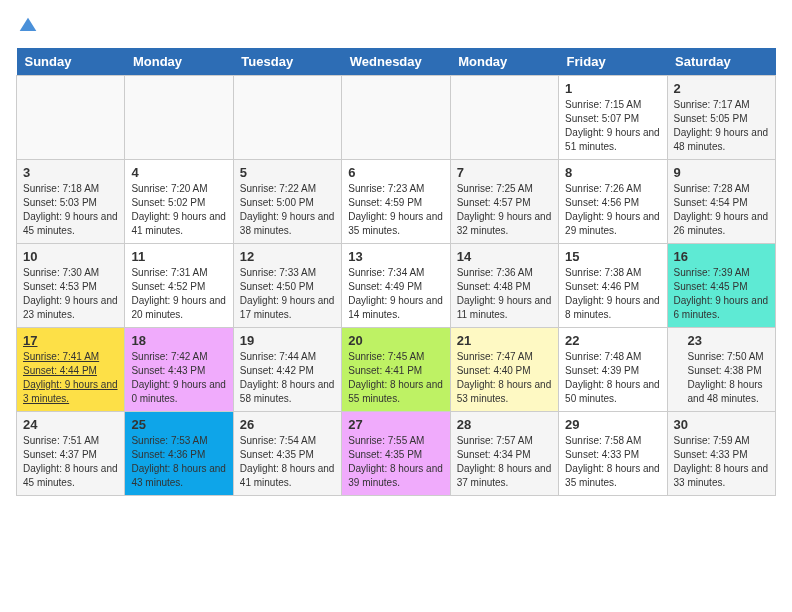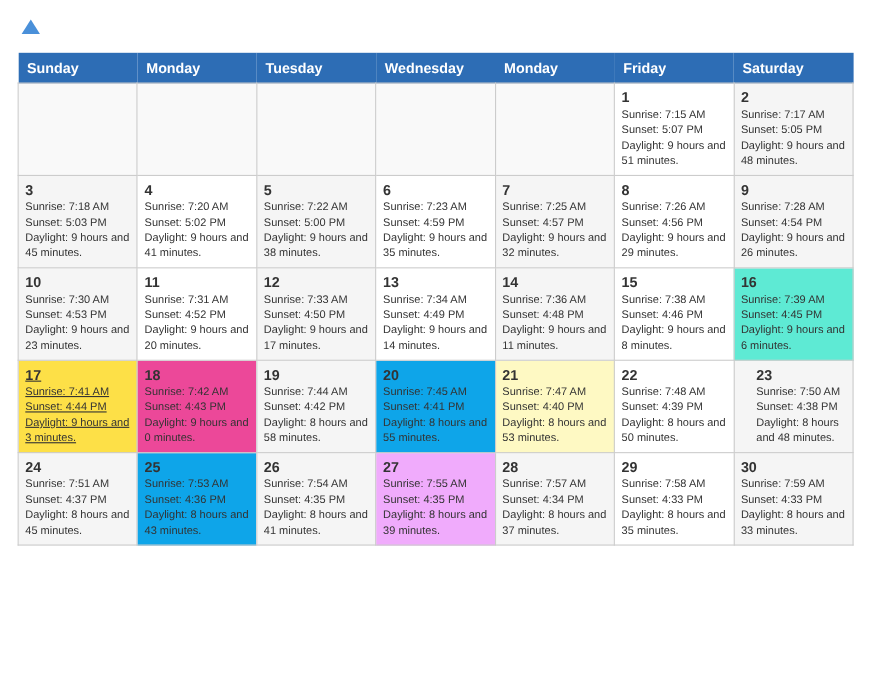--- a/index.html
+++ b/index.html
@@ -204,29 +204,29 @@
         <td style="background: #5eead4;">
           <span class="day-num">16</span>
           <div class="day-info">Sunrise: 7:39 AM<br>Sunset: 4:45 PM<br>Daylight: 9 hours and 6 minutes.</div>
         </td>
       </tr>
       <tr>
         <td style="background: #fde047; text-decoration: underline;">
           <span class="day-num">17</span>
           <div class="day-info">Sunrise: 7:41 AM<br>Sunset: 4:44 PM<br>Daylight: 9 hours and 3 minutes.</div>
         </td>
-        <td style="background: #ec4899;">
+        <td style="background: #f0abfc;">
           <span class="day-num">18</span>
           <div class="day-info">Sunrise: 7:42 AM<br>Sunset: 4:43 PM<br>Daylight: 9 hours and 0 minutes.</div>
         </td>
         <td style="background: rgb(245, 245, 245);">
           <span class="day-num">19</span>
           <div class="day-info">Sunrise: 7:44 AM<br>Sunset: 4:42 PM<br>Daylight: 8 hours and 58 minutes.</div>
         </td>
-        <td style="background: #0ea5e9;">
+        <td style="background: #bef264;">
           <span class="day-num">20</span>
           <div class="day-info">Sunrise: 7:45 AM<br>Sunset: 4:41 PM<br>Daylight: 8 hours and 55 minutes.</div>
         </td>
         <td style="background: #fef9c3;">
           <span class="day-num">21</span>
           <div class="day-info">Sunrise: 7:47 AM<br>Sunset: 4:40 PM<br>Daylight: 8 hours and 53 minutes.</div>
         </td>
         <td style="background: rgb(255, 255, 255);">
           <span class="day-num">22</span>
           <div class="day-info">Sunrise: 7:48 AM<br>Sunset: 4:39 PM<br>Daylight: 8 hours and 50 minutes.</div>

